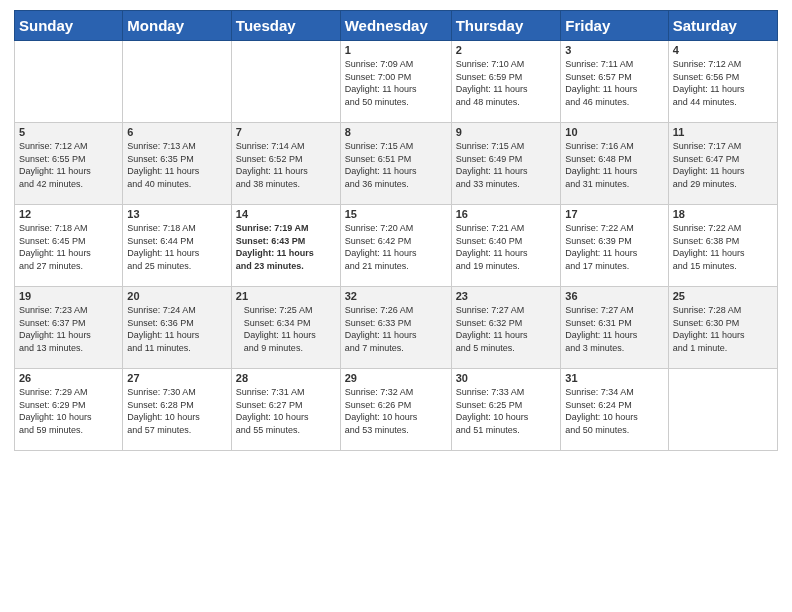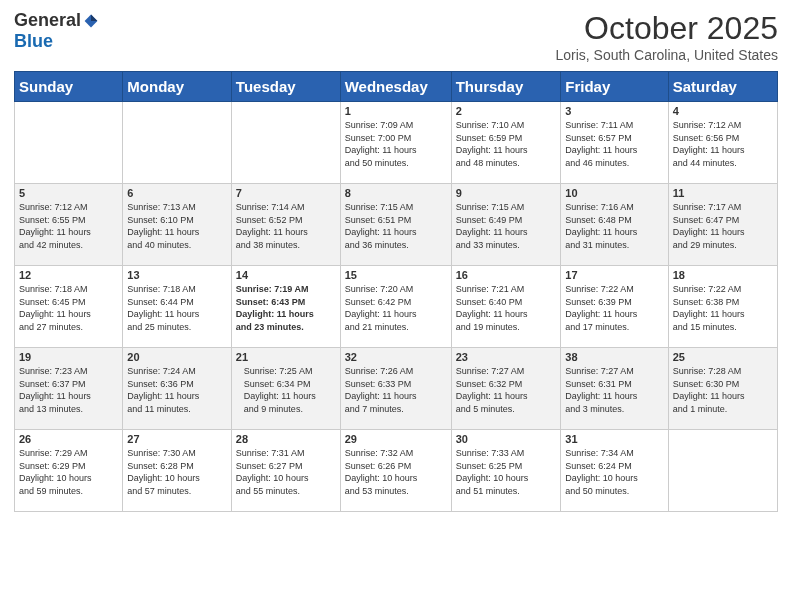--- a/index.html
+++ b/index.html
@@ -95,36 +95,20 @@
       font-size: 9px;
       line-height: 1.4;
       color: #333;
     }
     .empty { background: #f9f9f9; }
   </style>
 </head>
 <body>
 
 <div class="page">
-  <div class="header">
-    <div class="logo">
-      <div class="logo-text">
-        <span class="logo-general">General</span>
-        <svg class="logo-icon" viewBox="0 0 20 20">
-          <polygon points="10,2 18,10 10,18 2,10" fill="#2a62b0"></polygon>
-          <polygon points="10,2 18,10 10,10" fill="#1a3a6a"></polygon>
-        </svg>
-      </div>
-      <span class="logo-blue">Blue</span>
-    </div>
-    <div class="title-block">
-      <div class="month-title">October 2025</div>
-      <div class="location">Loris, South Carolina, United States</div>
-    </div>
-  </div>
 
   <table class="calendar">
     <thead>
       <tr id="weekday-header">
           <th>Sunday</th>
           <th>Monday</th>
           <th>Tuesday</th>
           <th>Wednesday</th>
           <th>Thursday</th>
           <th>Friday</th>
@@ -169,21 +153,21 @@
           <td>
             <span class="day-num">5</span>
             <div class="day-info" style="white-space: pre-line;">Sunrise: 7:12 AM
 Sunset: 6:55 PM
 Daylight: 11 hours
 and 42 minutes.</div>
           </td>
           <td>
             <span class="day-num">6</span>
             <div class="day-info" style="white-space: pre-line;">Sunrise: 7:13 AM
-Sunset: 6:10 PM
+Sunset: 6:35 PM
 Daylight: 11 hours
 and 40 minutes.</div>
           </td>
           <td>
             <span class="day-num">7</span>
             <div class="day-info" style="white-space: pre-line;">Sunrise: 7:14 AM
 Sunset: 6:52 PM
 Daylight: 11 hours
 and 38 minutes.</div>
           </td>
@@ -297,21 +281,21 @@
 and 7 minutes.</div>
           </td>
           <td>
             <span class="day-num">23</span>
             <div class="day-info" style="white-space: pre-line;">Sunrise: 7:27 AM
 Sunset: 6:32 PM
 Daylight: 11 hours
 and 5 minutes.</div>
           </td>
           <td>
-            <span class="day-num">38</span>
+            <span class="day-num">36</span>
             <div class="day-info" style="white-space: pre-line;">Sunrise: 7:27 AM
 Sunset: 6:31 PM
 Daylight: 11 hours
 and 3 minutes.</div>
           </td>
           <td>
             <span class="day-num">25</span>
             <div class="day-info" style="white-space: pre-line;">Sunrise: 7:28 AM
 Sunset: 6:30 PM
 Daylight: 11 hours

